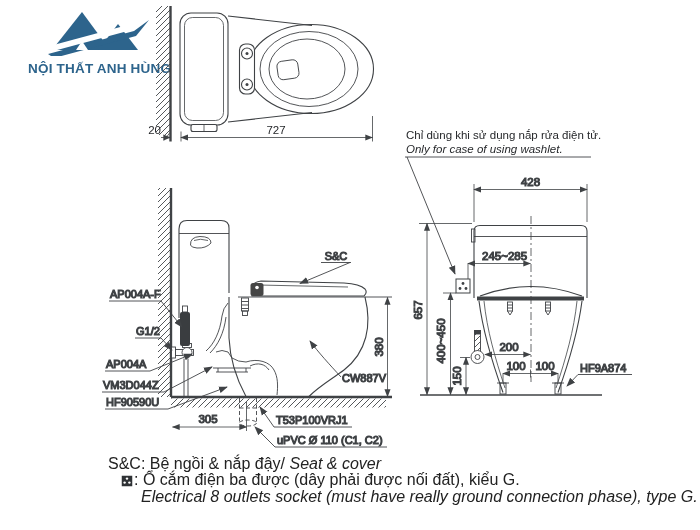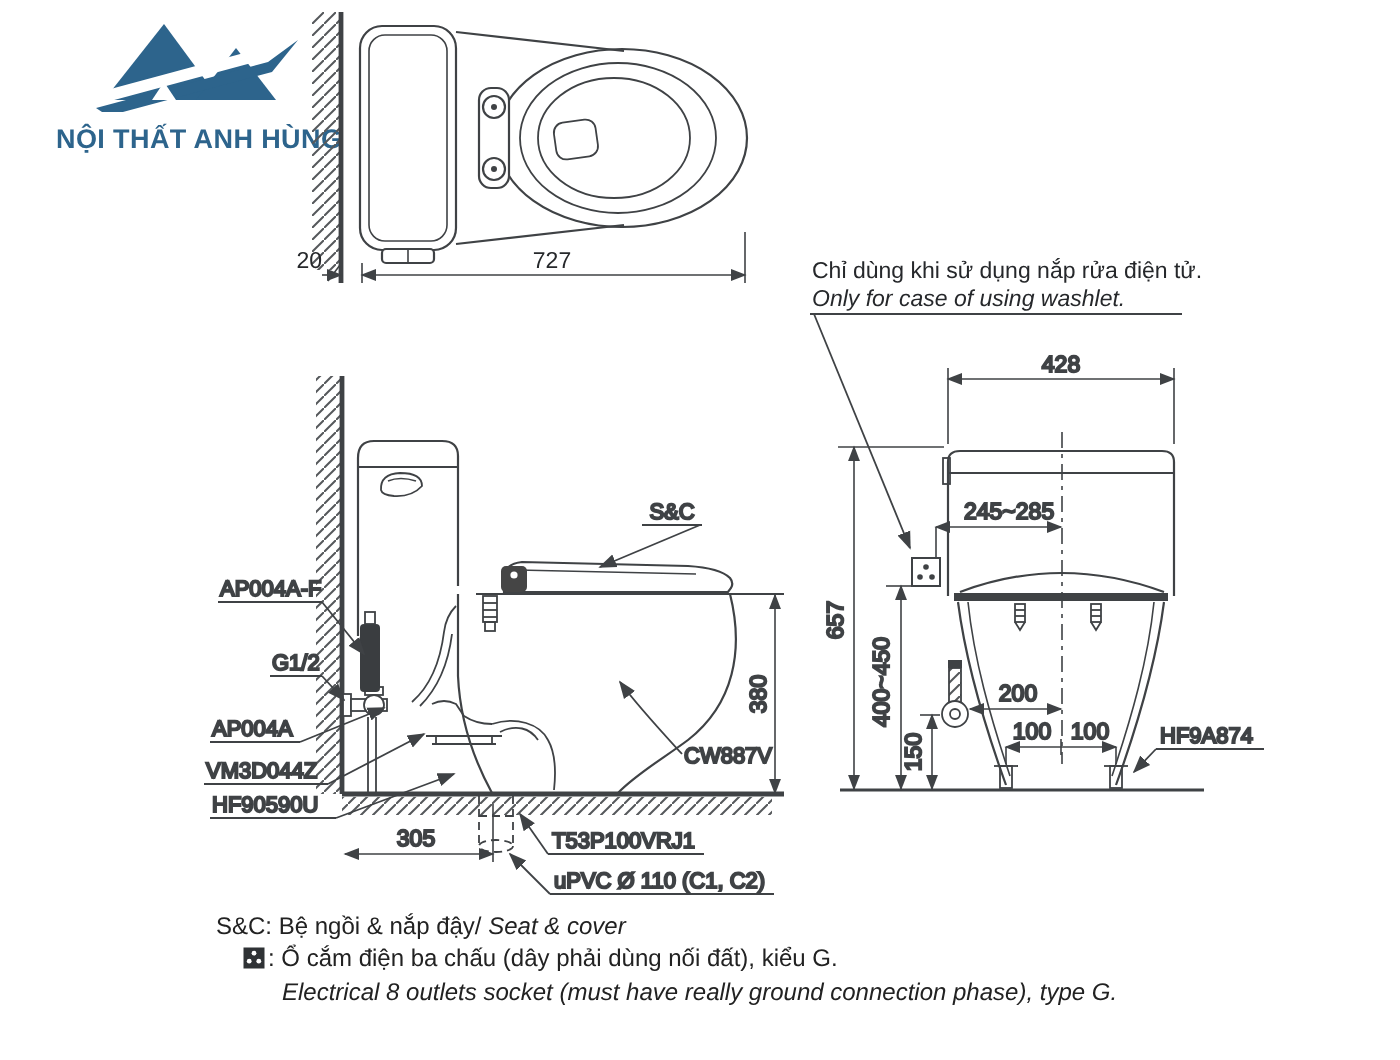--- a/index.html
+++ b/index.html
@@ -6,21 +6,21 @@
             font-family:"Liberation Sans", sans-serif;}
   .stage{position:relative;width:700px;height:530px;background:#fff;}
   svg{font-family:"Liberation Sans", sans-serif;}
   svg text{fill:#26282b;font-size:11px;}
   .dimtxt{font-size:11.5px;}
   .lbl{font-size:11px;}
   .note-vi{font-size:11.5px;}
   .note-en{font-size:11.5px;font-style:italic;}
   .logo{position:absolute;left:28px;top:6px;width:140px;text-align:center;}
   .logo-name{color:#2d648c;font-weight:bold;font-size:13.5px;letter-spacing:.2px;margin-top:1px;white-space:nowrap;}
-  .legend{position:absolute;left:108px;top:456px;font-size:12px;color:#222;line-height:15.5px;}
+  .legend{position:absolute;left:108px;top:456px;font-size:16px;color:#222;line-height:15.5px;}
   .legend .it{font-style:italic;}
   .lrow{white-space:nowrap;}
   .sock-icon{display:inline-block;vertical-align:-2px;margin:0 1px 0 13px;}
 </style>
 </head>
 <body>
 
 <div class="stage">
 
   <div class="logo">
@@ -281,18 +281,18 @@
       <span>S&amp;C:</span>
       <span>Bệ ngồi &amp; nắp đậy/</span>
       <span class="it">Seat &amp; cover</span>
     </div>
     <div class="lrow">
       <span class="sock-icon"><svg width="12" height="12" viewBox="0 0 12 12">
             <rect x="0.75" y="0.75" width="10.5" height="10.5" fill="#2f3235"></rect>
             <circle cx="6" cy="3.6" r="1.2" fill="#fff"></circle>
             <circle cx="3.6" cy="7.6" r="1.2" fill="#fff"></circle>
             <circle cx="8.4" cy="7.6" r="1.2" fill="#fff"></circle>
-          </svg></span><span>: Ổ cắm điện ba chấu (dây phải dùng nối đất), kiểu G.</span>
+          </svg></span><span>: Ổ cắm điện ba được (dây phải được nối đất), kiểu G.</span>
     </div>
     <div class="lrow it" style="padding-left:33px">Electrical 8 outlets socket (must have really ground connection phase), type G.</div>
   </div>
 
 </div>
 
 </body></html>

